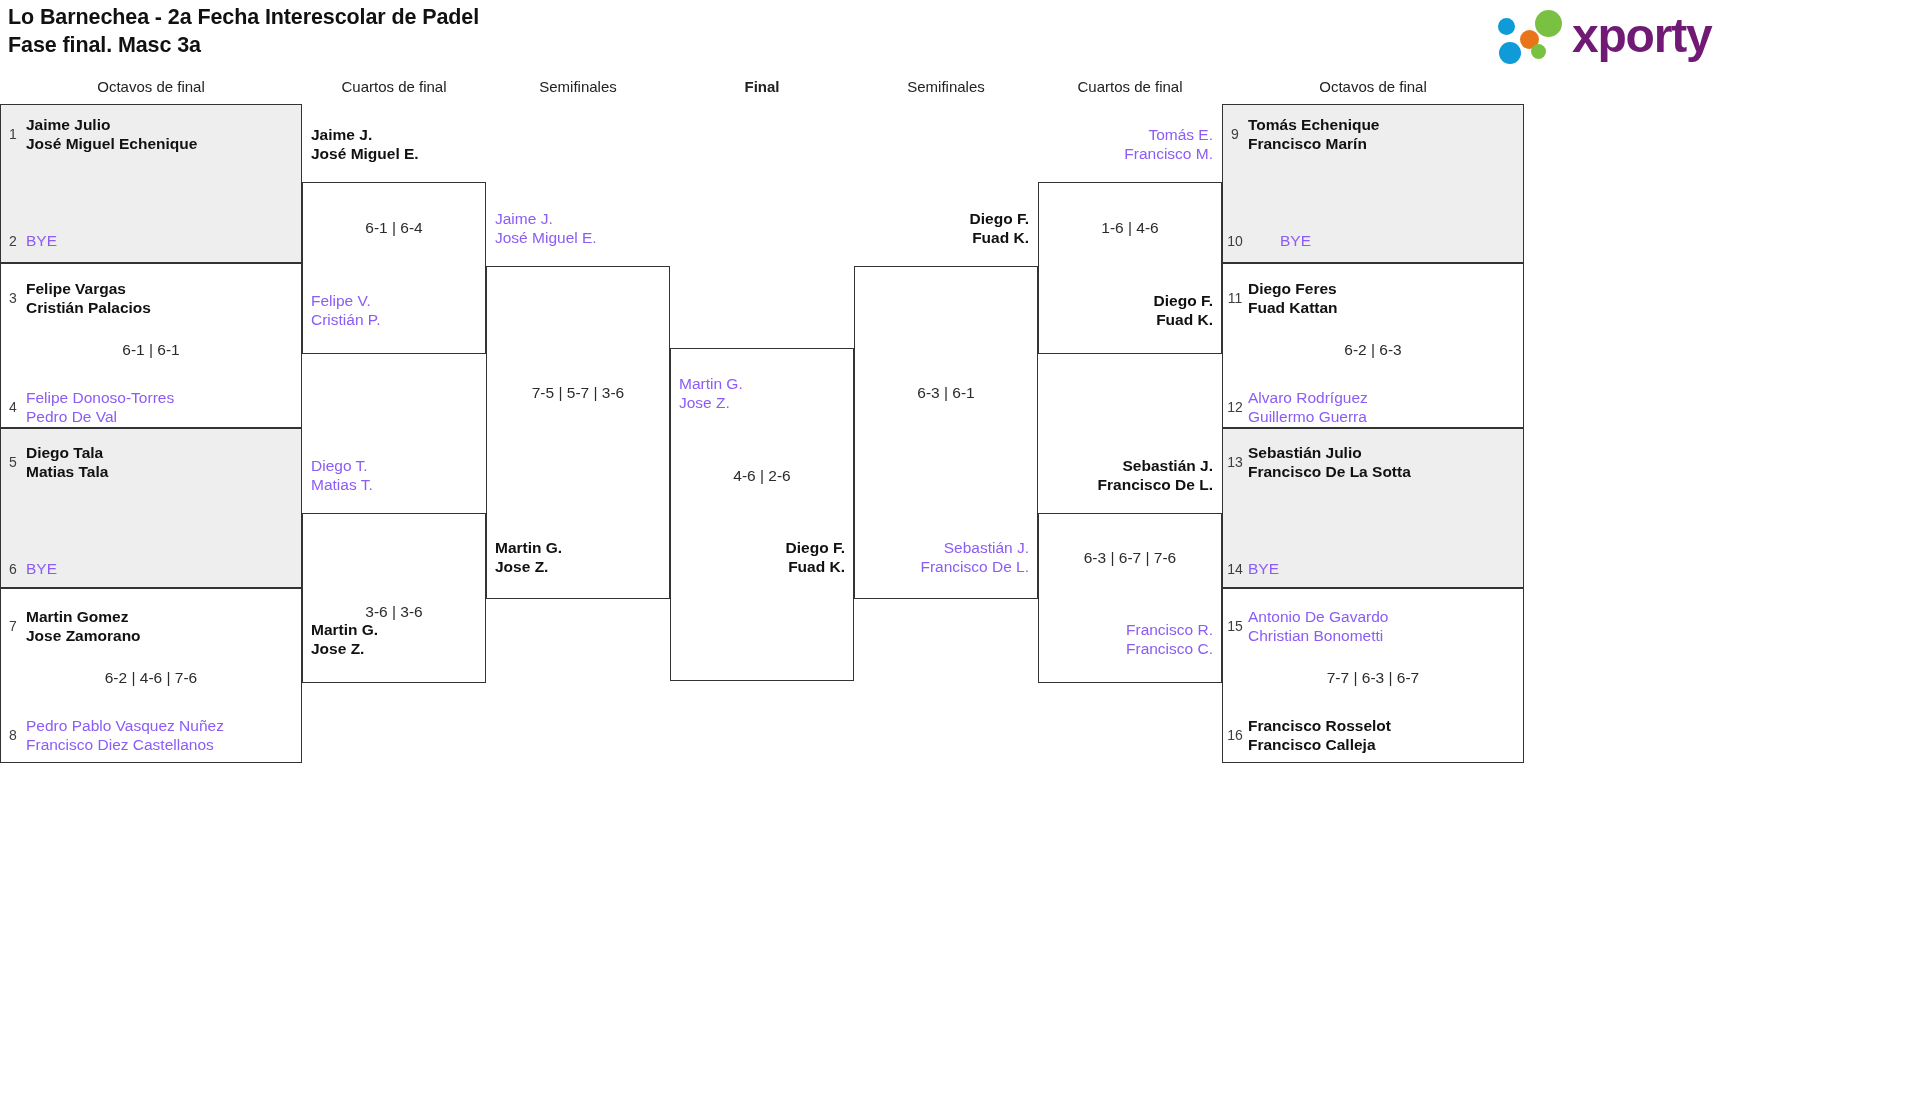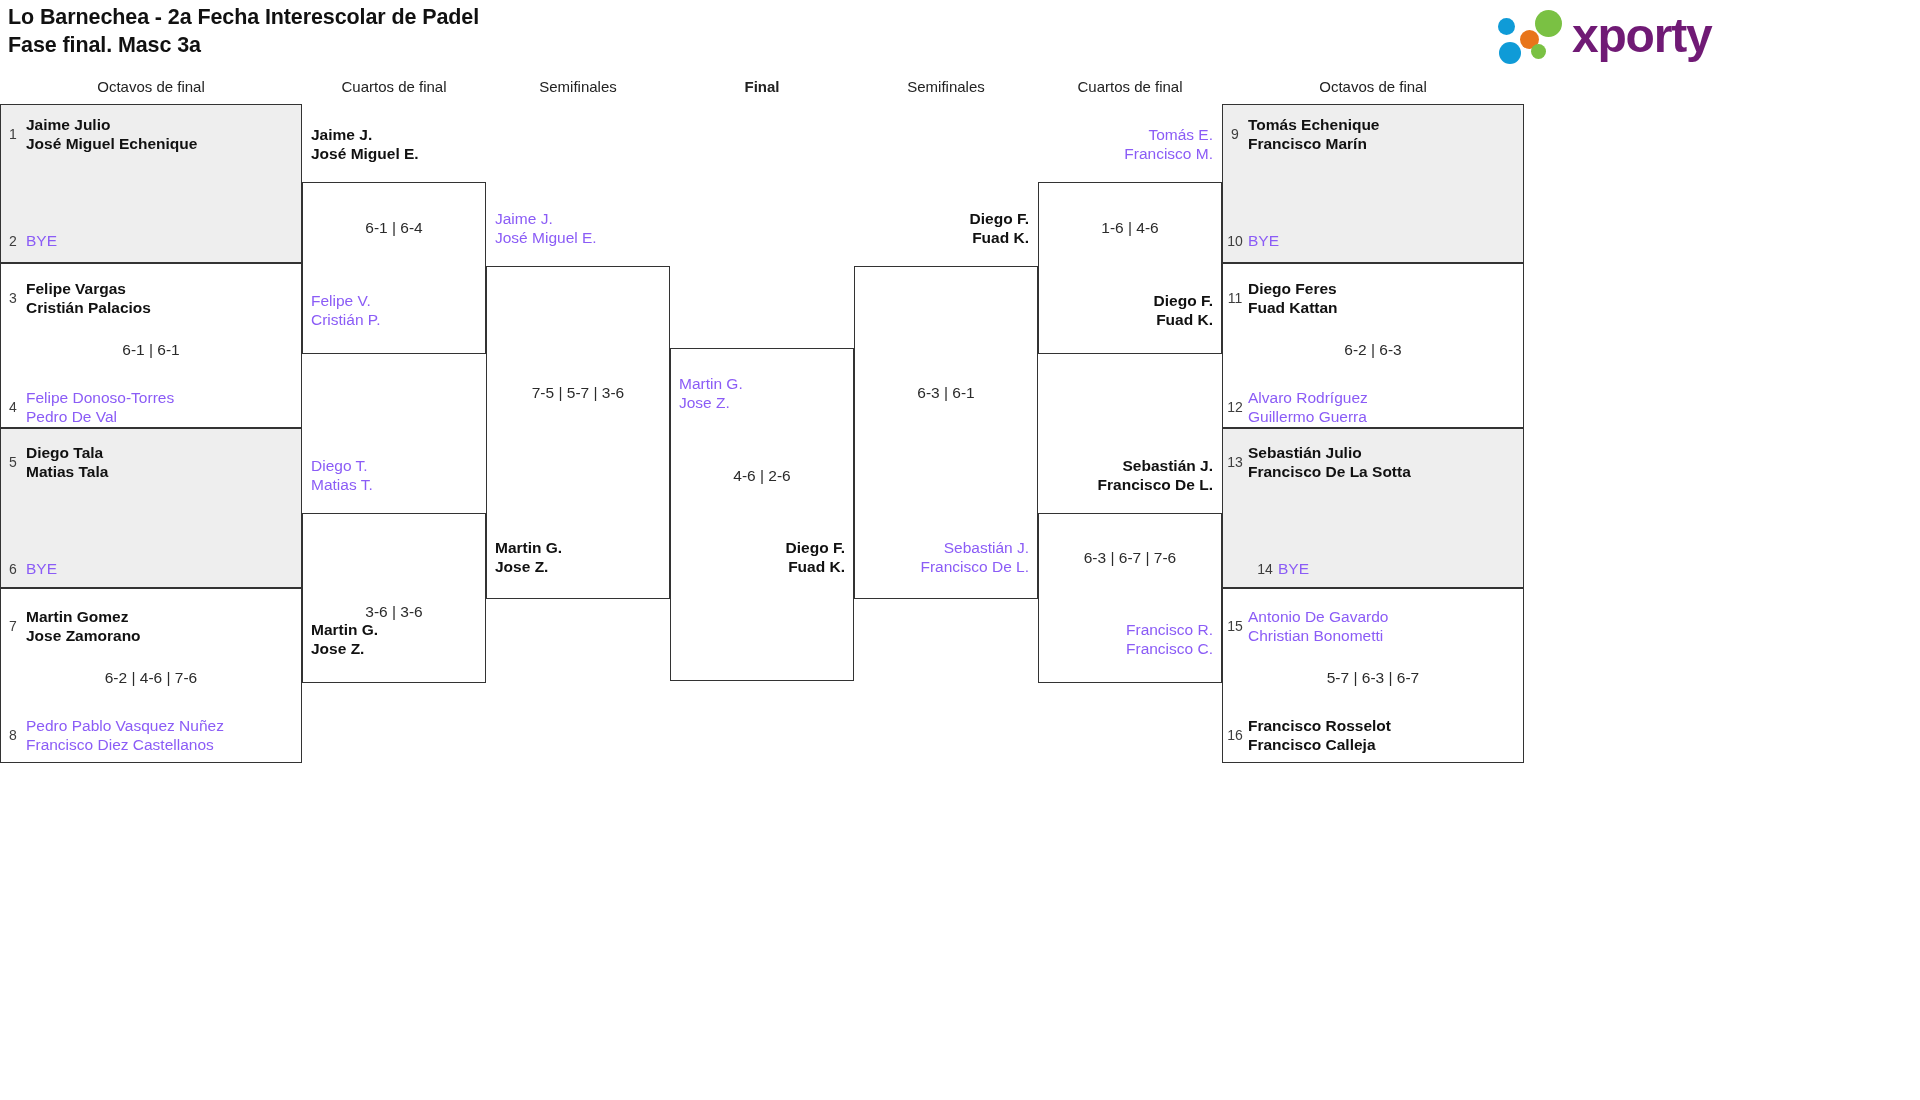--- a/index.html
+++ b/index.html
@@ -329,21 +329,21 @@
 </div>
 
 <div class="box shaded" style="left:1222px; top:104px; width:302px; height:159px;"></div>
 <div class="slot left" style="left:1222px; top:112px; height:44px; width:302px;">
   <span class="seed">9</span>
   <span class="names win">
     <span>Tomás Echenique</span><br>
     <span>Francisco Marín</span>
   </span>
 </div>
-<div class="slot left" style="left:1222px; top:230px; height:22px; width:302px;">
+<div class="slot left" style="left:1222px; top:230px; height:22px; width:302px;gap:32px;">
   <span class="seed">10</span>
   <span class="bye-label">BYE</span>
 </div>
 
 <div class="box" style="left:1222px; top:263px; width:302px; height:165px;"></div>
 <div class="slot left" style="left:1222px; top:276px; height:44px; width:302px;">
   <span class="seed">11</span>
   <span class="names win">
     <span>Diego Feres</span><br>
     <span>Fuad Kattan</span>
@@ -359,33 +359,33 @@
 </div>
 
 <div class="box shaded" style="left:1222px; top:428px; width:302px; height:160px;"></div>
 <div class="slot left" style="left:1222px; top:440px; height:44px; width:302px;">
   <span class="seed">13</span>
   <span class="names win">
     <span>Sebastián Julio</span><br>
     <span>Francisco De La Sotta</span>
   </span>
 </div>
-<div class="slot left" style="left:1222px; top:558px; height:22px; width:262px;padding-left:30px;">
+<div class="slot left" style="left:1222px; top:558px; height:22px; width:262px;">
   <span class="seed">14</span>
   <span class="bye-label">BYE</span>
 </div>
 
 <div class="box" style="left:1222px; top:588px; width:302px; height:175px;"></div>
 <div class="slot left" style="left:1222px; top:604px; height:44px; width:302px;">
   <span class="seed">15</span>
   <span class="names">
     <span>Antonio De Gavardo</span><br>
     <span>Christian Bonometti</span>
   </span>
 </div>
-<div class="score" style="left:1222px; top:669px; width:302px;">5-7 | 6-3 | 6-7</div>
+<div class="score" style="left:1222px; top:669px; width:302px;">7-7 | 6-3 | 6-7</div>
 <div class="slot left" style="left:1222px; top:713px; height:44px; width:302px;">
   <span class="seed">16</span>
   <span class="names win">
     <span>Francisco Rosselot</span><br>
     <span>Francisco Calleja</span>
   </span>
 </div>
 
 </body></html>

